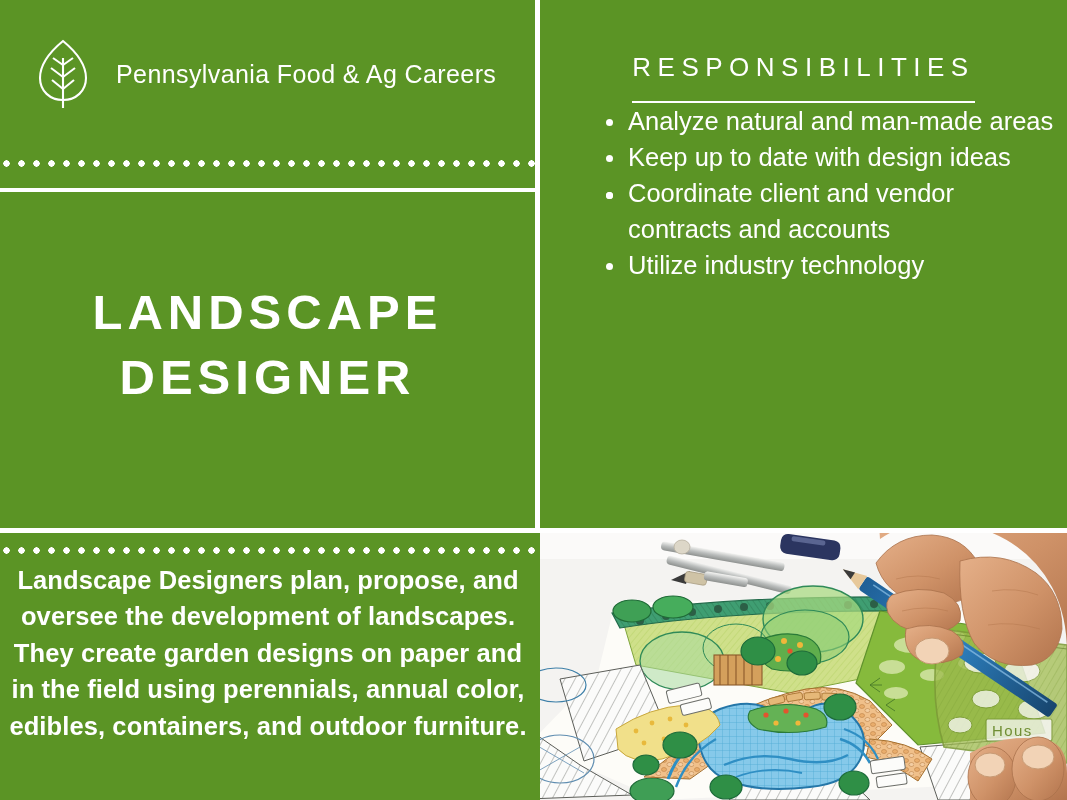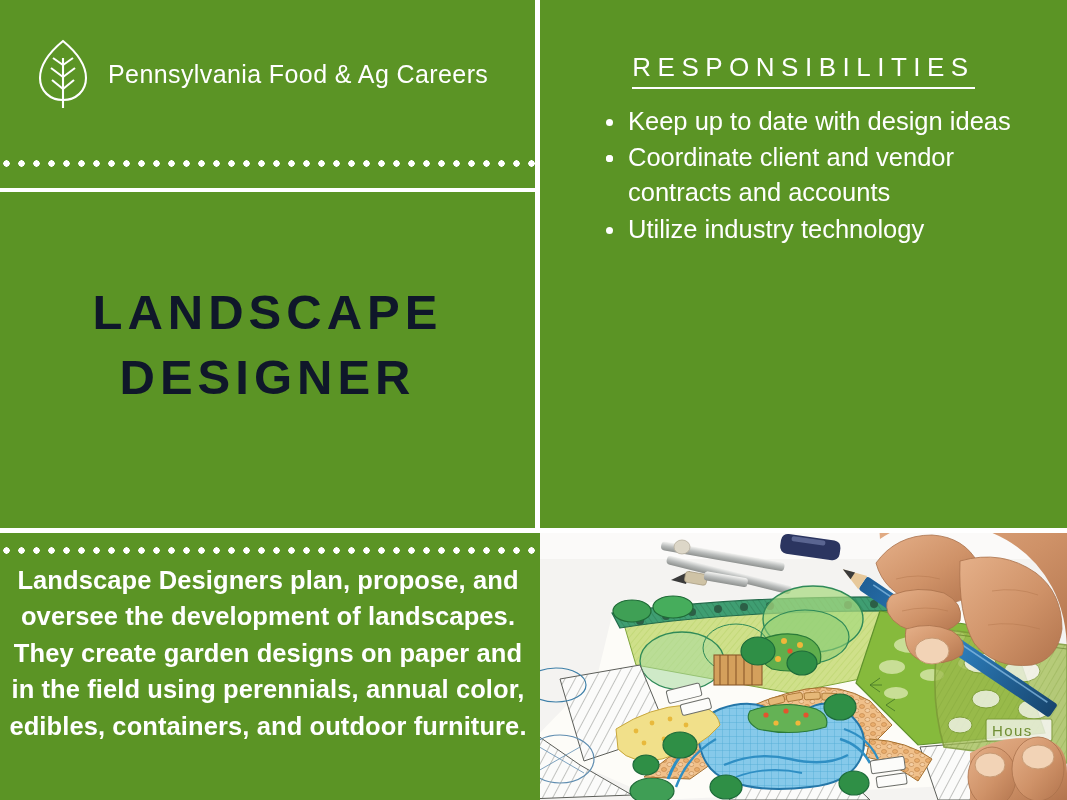--- a/index.html
+++ b/index.html
@@ -43,37 +43,37 @@
     background-size: 15px 7px;
     background-repeat: repeat-x;
   }
   .dotted-top { left: 3px; top: 160px; width: 532px; }
   .dotted-bottom { left: 3px; top: 547px; width: 532px; }
 
   
   .brand {
     position: absolute;
     left: 34px; top: 38px;
-    display: flex; align-items: center; gap: 16px;
+    display: flex; align-items: center; gap: 24px;
   }
   .leaf-icon { width: 58px; height: 72px; display: block; flex: 0 0 auto; }
   .brand-name {
     color: #ffffff;
     font-size: 25px;
     font-weight: 400;
     letter-spacing: 0.4px;
     white-space: nowrap;
   }
 
   
   .job-title {
     position: absolute;
     left: 0; top: 280px; width: 535px;
     text-align: center;
-    color: #0f172a;
+    color: #ffffff;
     font-size: 49px;
     font-weight: 700;
     letter-spacing: 5px;
     line-height: 1.32;
   }
 
   
   .description {
     position: absolute;
     left: 8px; top: 562px; width: 520px;
@@ -90,21 +90,21 @@
     position: absolute;
     left: 540px; top: 52px; width: 527px;
     text-align: center;
     color: #ffffff;
     font-size: 26px;
     font-weight: 400;
     letter-spacing: 6.5px;
   }
   .resp-heading span {
     border-bottom: 2px solid #ffffff;
-    padding-bottom: 5px;
+    padding-bottom: 19px;
   }
   .resp-list {
     position: absolute;
     left: 600px; top: 104px; width: 455px;
     list-style: none;
     color: #ffffff;
     font-size: 25.5px;
     line-height: 1.38;
   }
   .resp-list li {
@@ -162,20 +162,24 @@
   <div class="h-divider-right"></div>
   <div class="dotted-rule dotted-bottom"></div>
 
   <div class="description">Landscape Designers plan, propose, and oversee the development of landscapes. They create garden designs on paper and in the field using perennials, annual color, edibles, containers, and outdoor furniture.</div>
 
   <div class="resp-heading">
     <span>RESPONSIBILITIES</span>
   </div>
 
   <ul class="resp-list">
+    <li>
+      <span class="bullet"></span>
+      <span>Analyze natural and man-made areas</span>
+    </li>
     <li>
       <span class="bullet"></span>
       <span>Keep up to date with design ideas</span>
     </li>
     <li>
       <span class="bullet"></span>
     </li>
     <li>
       <span class="bullet"></span>
       <span>Coordinate client and vendor contracts and accounts</span>

